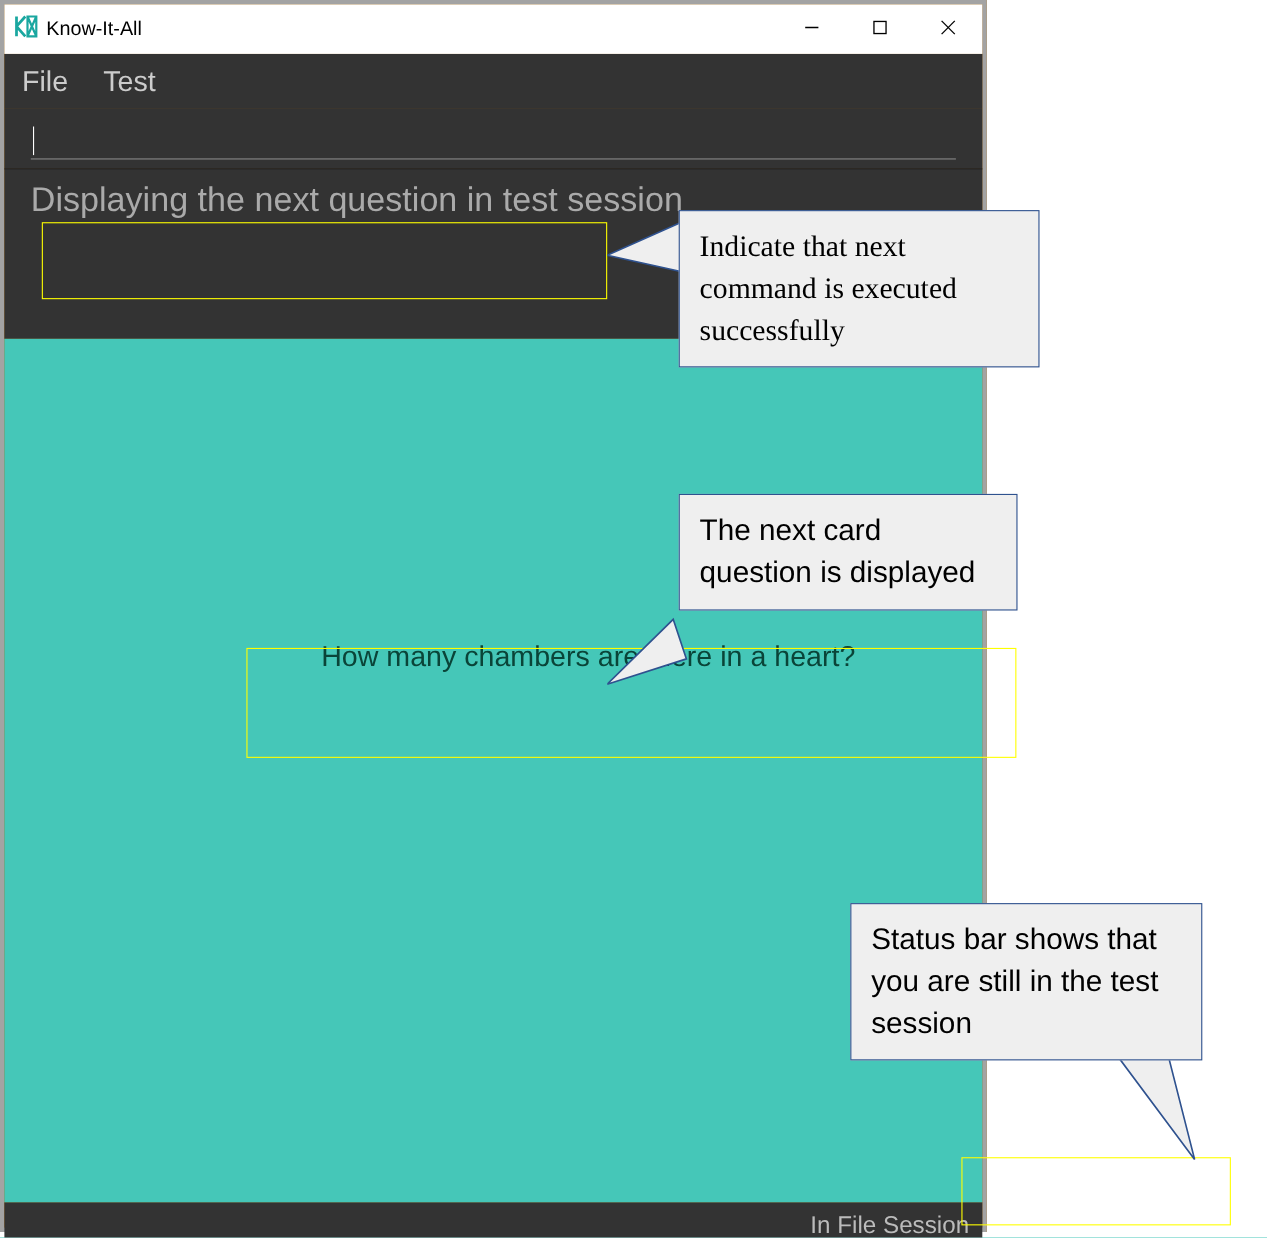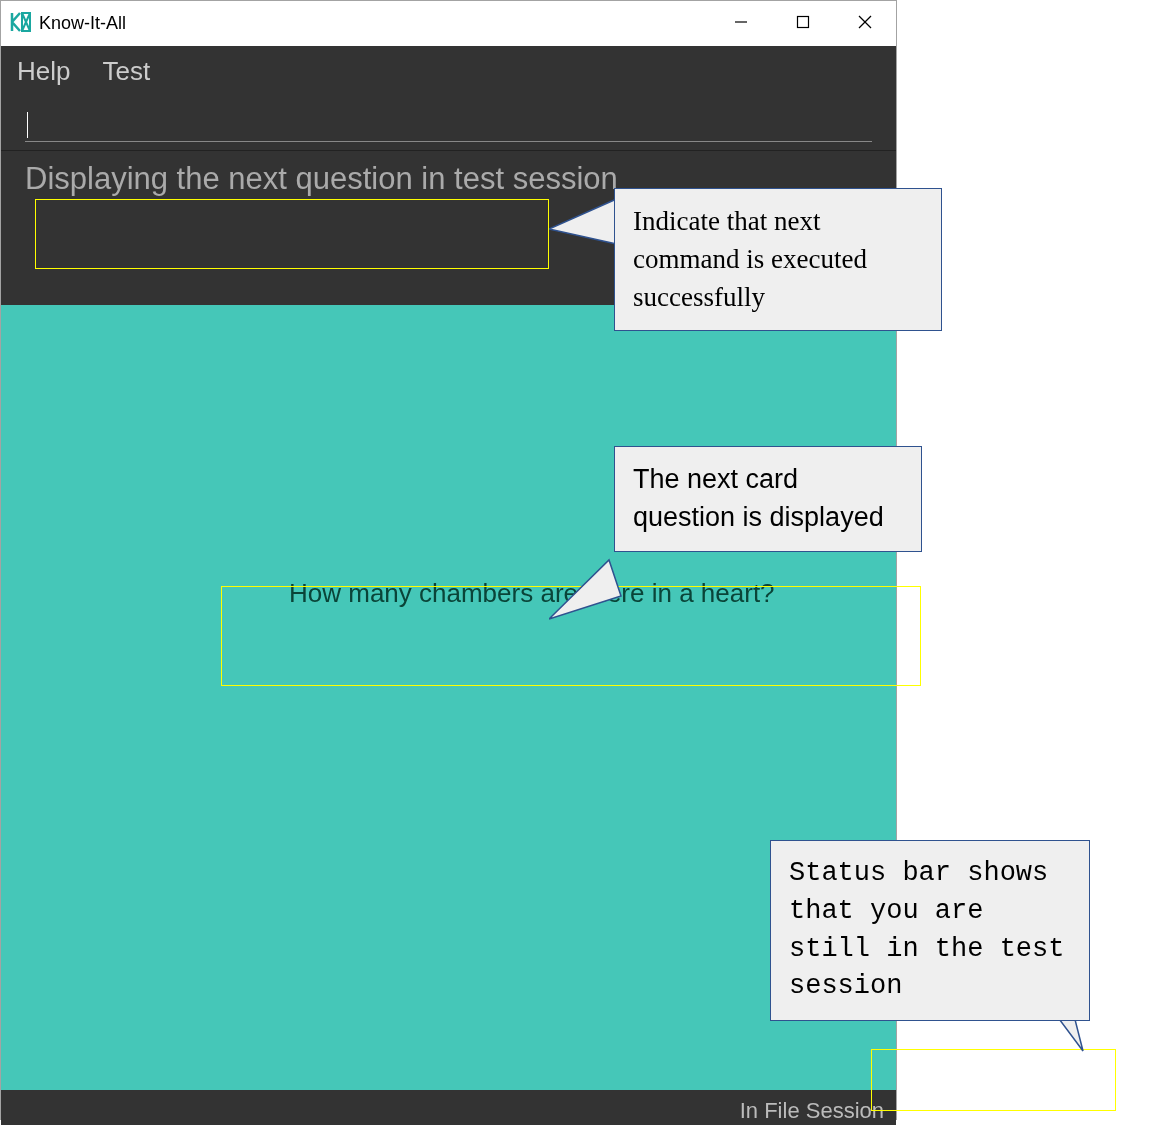--- a/index.html
+++ b/index.html
@@ -1,18 +1,18 @@
 <!DOCTYPE html>
 <html><head>
   <meta charset="utf-8">
   <style>
     * { margin: 0; padding: 0; box-sizing: border-box; }
     body { font-family: "Segoe UI", Arial, sans-serif; width: 1152px; height: 1125px; overflow: hidden; background: #fff; }
     
-    .window { width: 897px; height: 1120px; border: 1px solid #a3a3a3; position: relative; background: #a16207; }
+    .window { width: 897px; height: 1120px; border: 4px solid #a3a3a3; position: relative; background: #a16207; }
     
     .titlebar { height: 45px; display: flex; align-items: center; background: #fff; position: relative; }
     .titlebar-icon { width: 24px; height: 24px; margin-left: 8px; }
     .titlebar-text { margin-left: 6px; font-size: 18px; color: #000; font-weight: 400; }
     .titlebar-controls { position: absolute; right: 0; top: 0; display: flex; height: 42px; }
     .titlebar-btn { width: 62px; height: 42px; display: flex; align-items: center; justify-content: center; cursor: pointer; }
     
     .menubar { background: #333333; height: 50px; display: flex; align-items: center; padding-left: 16px; }
     .menubar-item { color: #cccccc; font-size: 26px; font-weight: 300; margin-right: 32px; cursor: pointer; }
     
@@ -61,21 +61,21 @@
       <div class="titlebar-btn close">
         <svg width="14" height="14" viewBox="0 0 14 14">
             <line x1="1" y1="1" x2="13" y2="13" stroke="#000" stroke-width="1.2"></line>
             <line x1="13" y1="1" x2="1" y2="13" stroke="#000" stroke-width="1.2"></line>
           </svg>
       </div>
     </div>
   </div>
 
   <div class="menubar">
-    <span class="menubar-item">Help</span>
+    <span class="menubar-item">File</span>
     <span class="menubar-item">Test</span>
   </div>
 
   <div class="search-wrap">
     <div style="position:relative">
       <input class="search-input" type="text" value="" style="">
       <span style="position:absolute;left:2px;top:0px;width:1px;height:26px;background:#fff"></span>
     </div>
   </div>
 
@@ -105,17 +105,17 @@
   <svg class="tail" style="left:548px; top:555px; width:75px; height:65px;">
     <polygon points="0,63 60,4 72,40" fill="#efefef" stroke="#2f528f" stroke-width="1.5"></polygon>
   </svg>
   <div class="callout" style="left:613px; top:445px; width:308px;">
     <span>The next card question is displayed</span>
   </div>
 
   <svg class="tail" style="left:994px; top:930px; width:95px; height:125px;">
     <polygon points="0,2 58,2 88,120" fill="#efefef" stroke="#2f528f" stroke-width="1.5"></polygon>
   </svg>
-  <div class="callout" style="left:769px; top:839px; width:320px;font-family:Liberation Mono, monospace;">
+  <div class="callout" style="left:769px; top:817px; width:320px;">
     <span>Status bar shows that you are still in the test session</span>
   </div>
 
 </div>
 
 </body></html>

